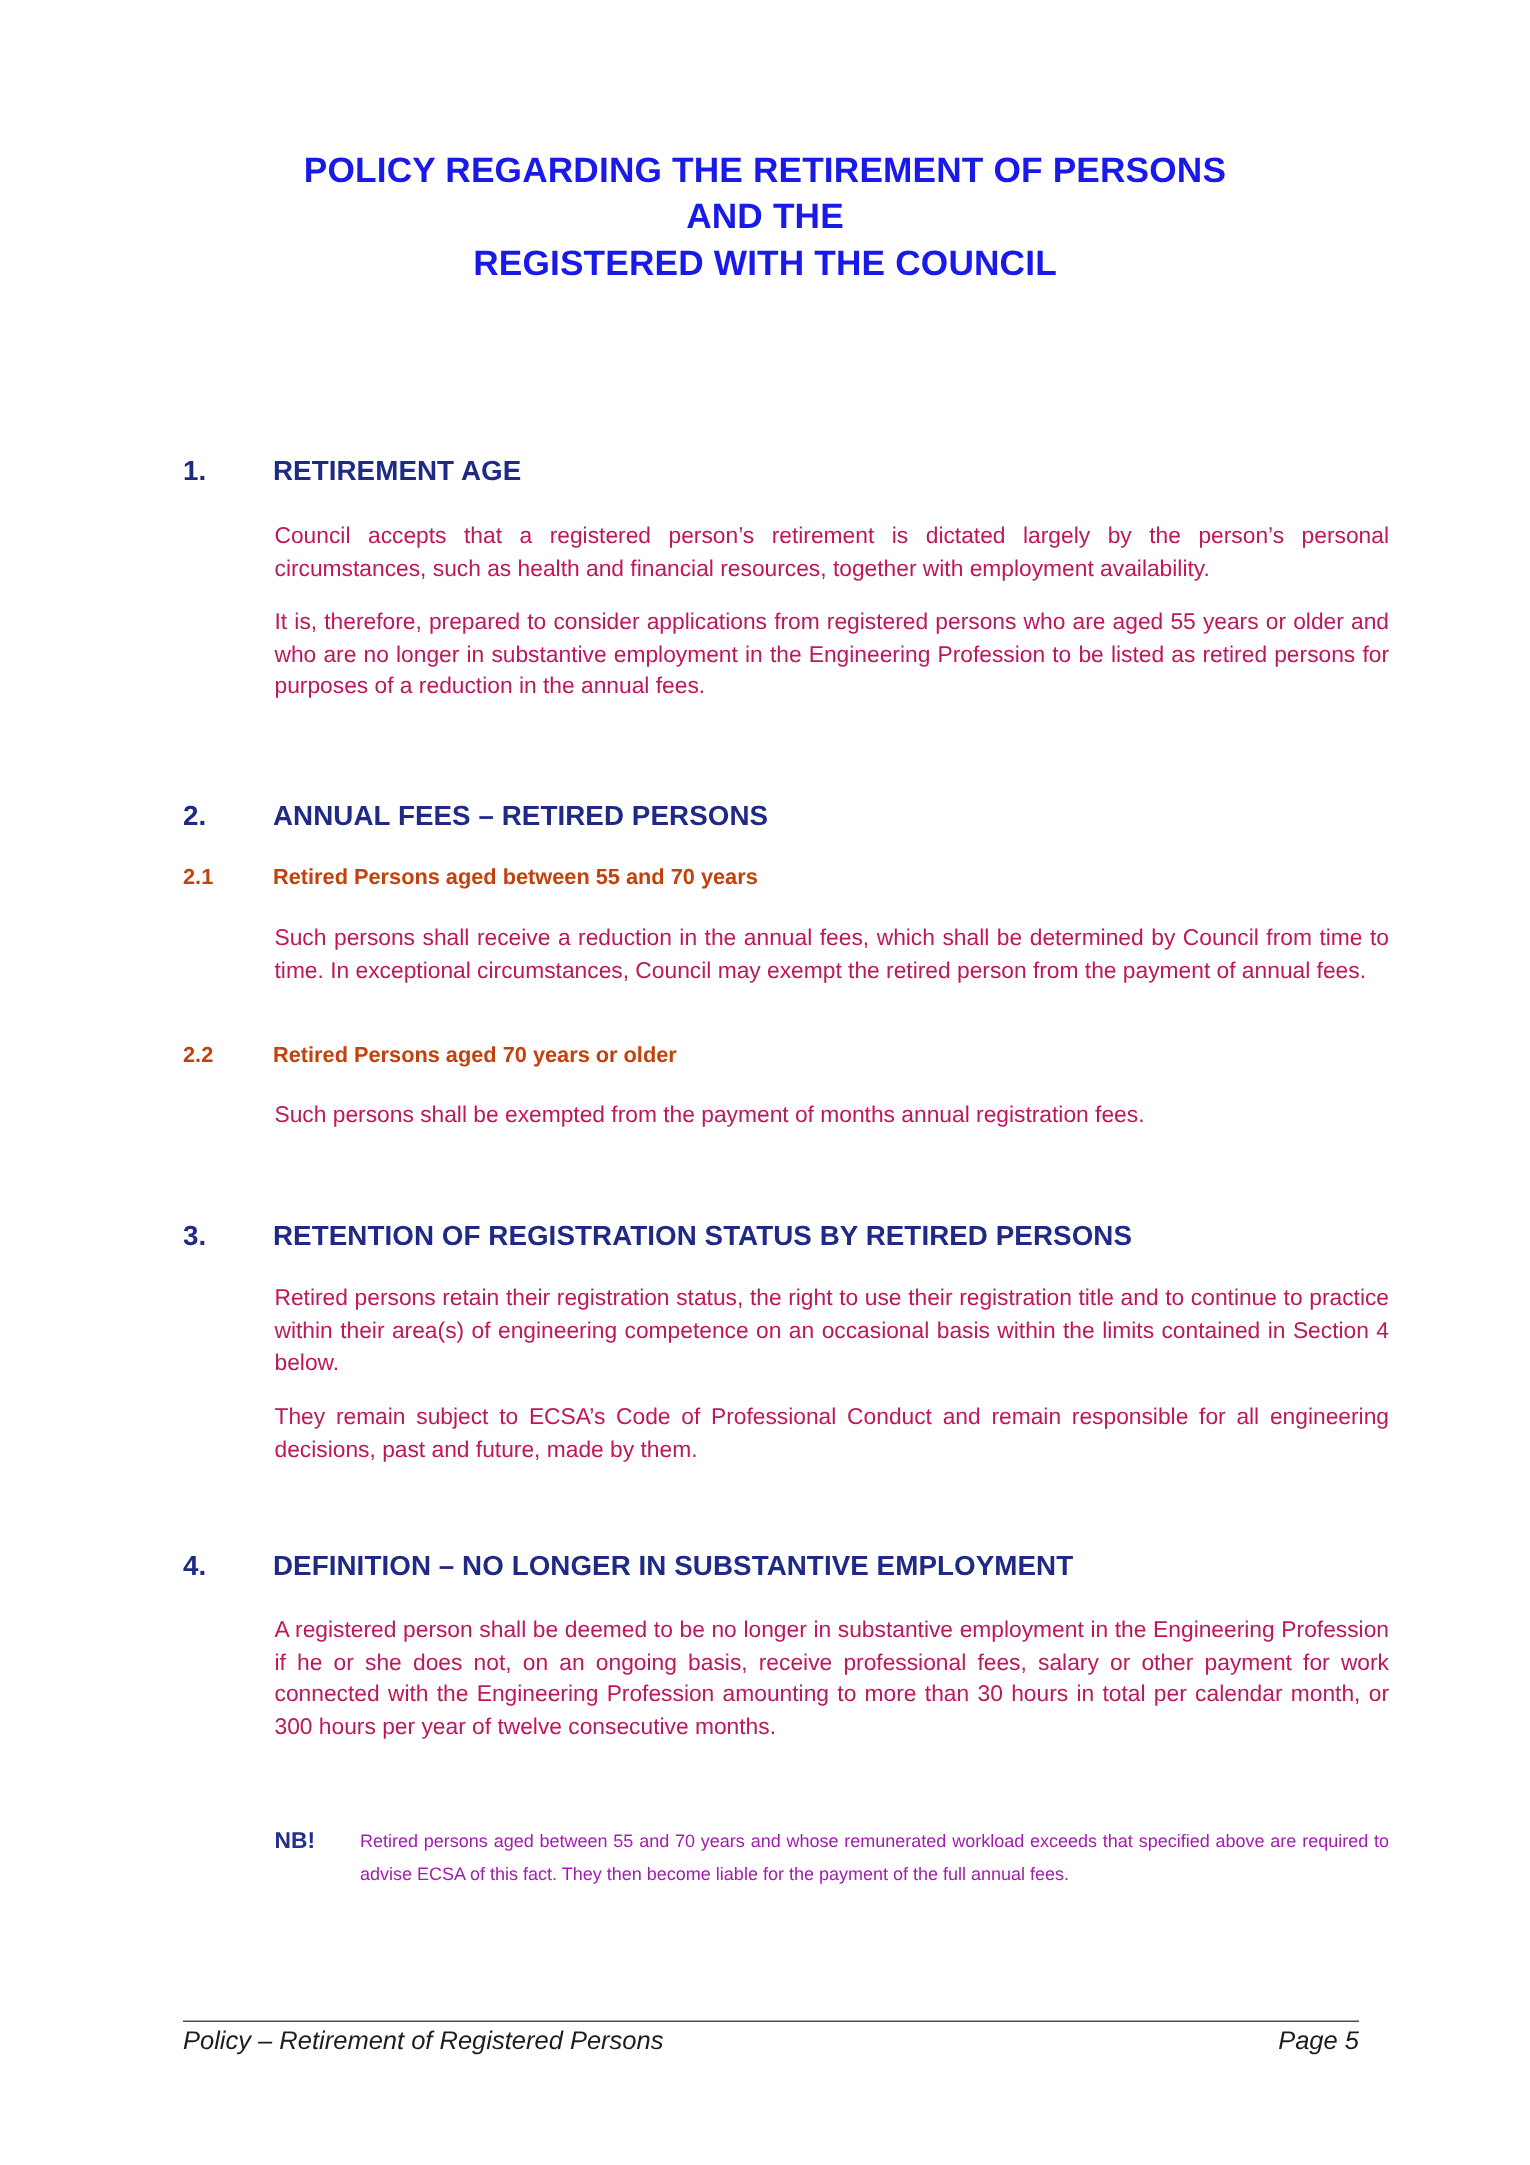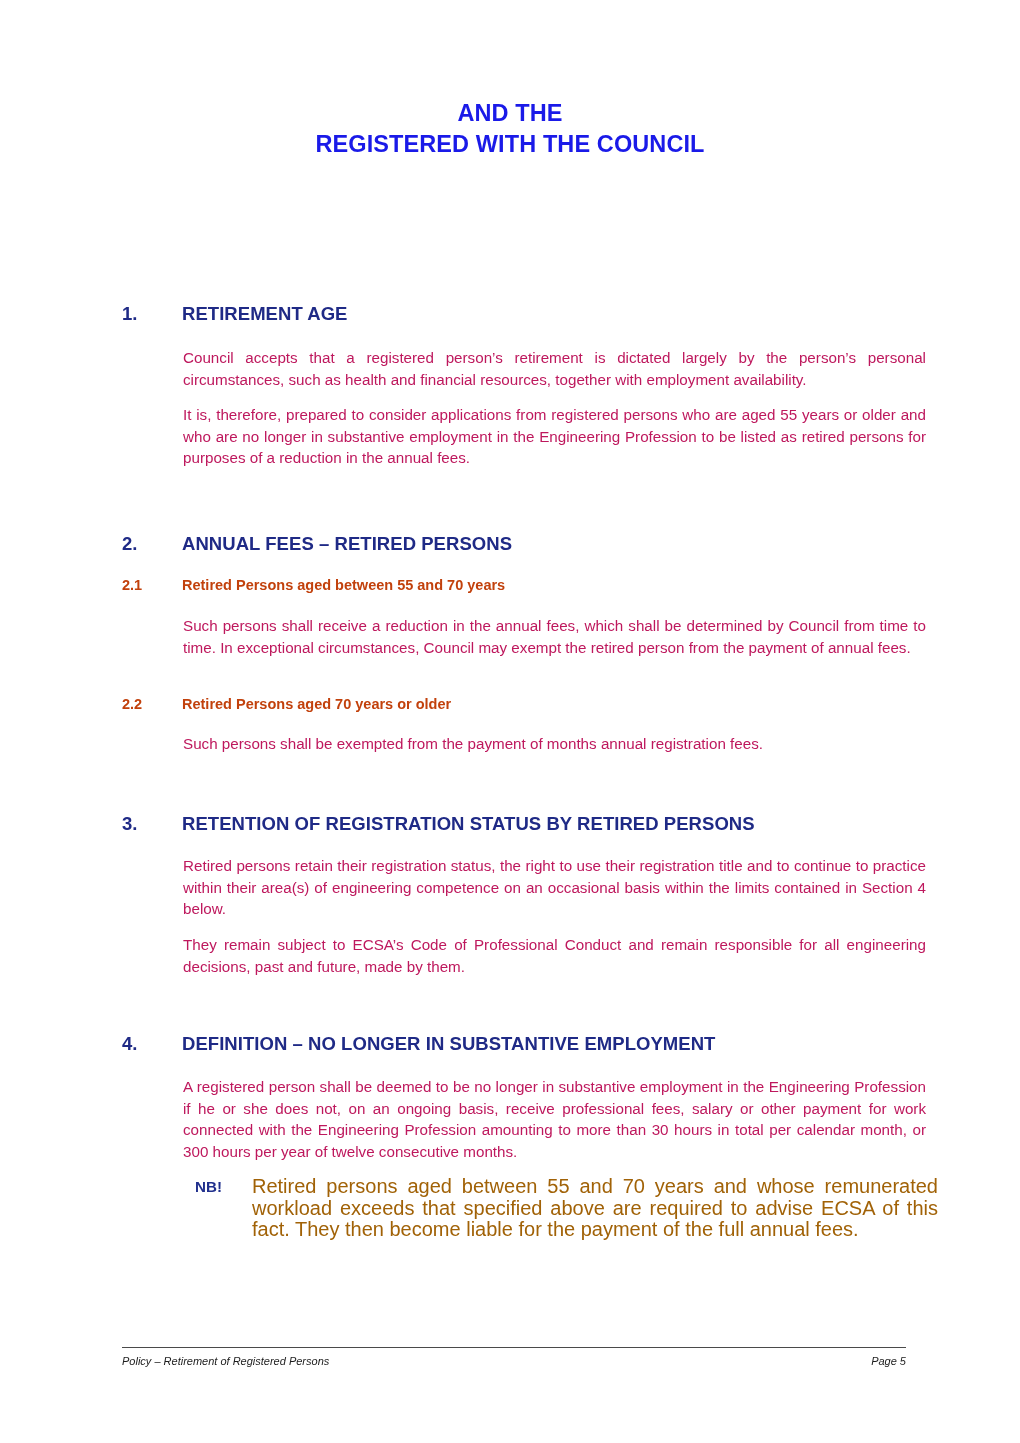--- a/index.html
+++ b/index.html
@@ -98,22 +98,22 @@
   .nb-block .nb-label {
     flex: 0 0 57px;
     width: 57px;
     color: #21308d;
     font-weight: bold;
     font-size: 15.2px;
     line-height: 21.5px;
   }
   .nb-block .nb-text {
     flex: 1 1 auto;
-    color: #a16207;
-    font-size: 20px;
+    color: #a21caf;
+    font-size: 12px;
     line-height: 21.5px;
     text-align: justify;
   }
 
   
   .footer {
     position: absolute;
     left: 122px;
     top: 1347px;
     width: 784px;
@@ -122,33 +122,34 @@
     width: 784px;
     height: 0;
     border-top: 1.2px solid #4a4a4a;
   }
   .footer-row {
     display: flex;
     justify-content: space-between;
     align-items: baseline;
     margin-top: 4px;
     font-style: italic;
-    font-size: 11px;
+    font-size: 17px;
     color: #1c1c1c;
     line-height: 18px;
   }
   .footer-left { text-align: left; }
   .footer-right { text-align: right; }
 </style>
 </head>
 <body>
 
 <div class="page">
 
   <div class="doc-title">
+    <span class="tline">POLICY REGARDING THE RETIREMENT OF PERSONS</span>
     <span class="tline">AND THE</span>
     <span class="tline">REGISTERED WITH THE COUNCIL</span>
   </div>
 
   <div class="content">
 
     <div class="section" style="top:302px;">
       <div class="sec-head">
         <span class="num">1.</span>
         <span class="txt">RETIREMENT AGE</span>
@@ -211,21 +212,21 @@
       <div class="sec-head">
         <span class="num">4.</span>
         <span class="txt">DEFINITION – NO LONGER IN SUBSTANTIVE EMPLOYMENT</span>
       </div>
     </div>
 
     <div class="body-block" style="top:1076px;">
       <p class="para">A registered person shall be deemed to be no longer in substantive employment in the Engineering Profession if he or she does not, on an ongoing basis, receive professional fees, salary or other payment for work connected with the Engineering Profession amounting to more than 30 hours in total per calendar month, or 300 hours per year of twelve consecutive months.</p>
     </div>
 
-    <div class="nb-block" style="top:1176px;margin-left:12px;">
+    <div class="nb-block" style="top:1217px;">
       <span class="nb-label">NB!</span>
       <span class="nb-text">Retired persons aged between 55 and 70 years and whose remunerated workload exceeds that specified above are required to advise ECSA of this fact.   They then become liable for the payment of the full annual fees.</span>
     </div>
 
   </div>
 
   <div class="footer">
     <div class="footer-rule"></div>
     <div class="footer-row">
       <span class="footer-left">Policy – Retirement of Registered Persons</span>

